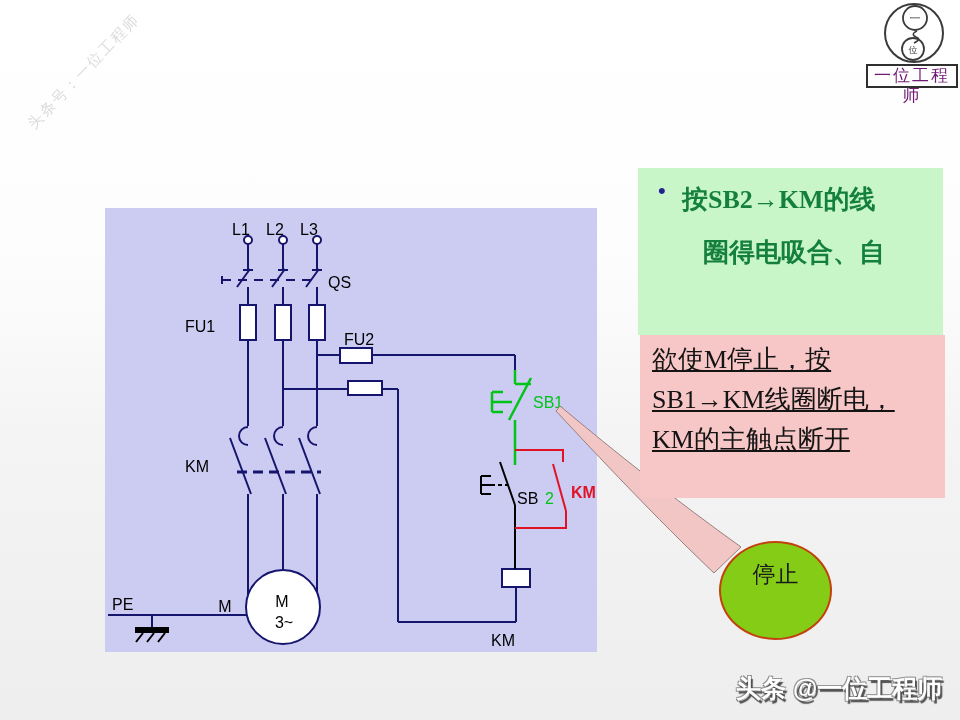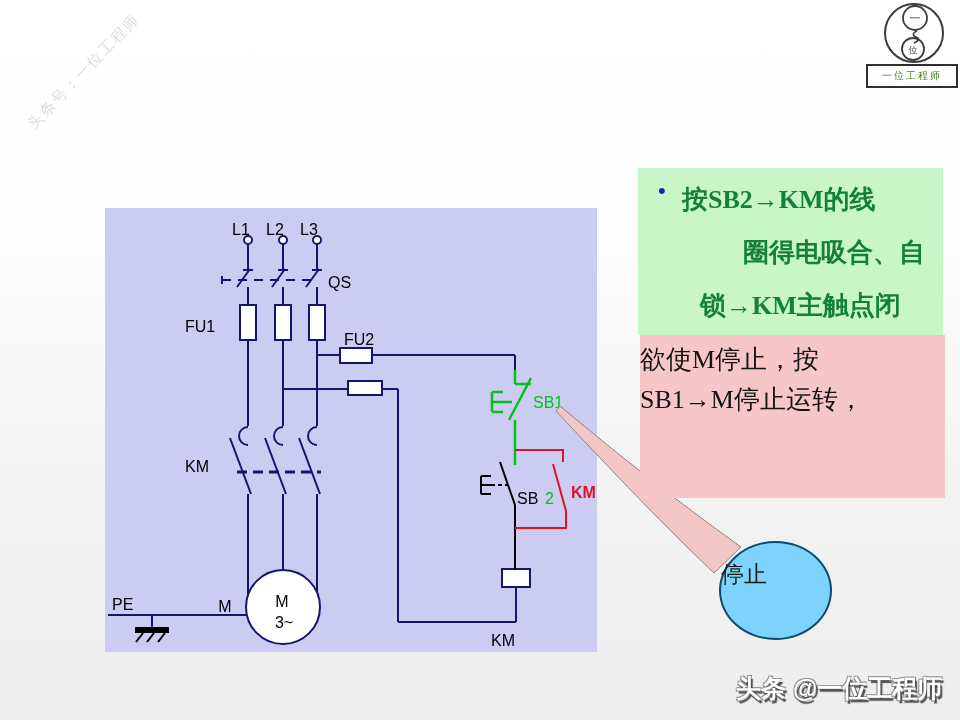--- a/index.html
+++ b/index.html
@@ -11,48 +11,48 @@
   .abs{position:absolute;}
   
   #watermark{
     left:24px;top:120px;transform:rotate(-46deg);transform-origin:0 0;
     color:#dbdbdb;font-size:15px;letter-spacing:2px;white-space:nowrap;
     font-family:"Liberation Serif","DejaVu Serif",serif;
   }
   
   #logo-box{
     left:866px;top:64px;width:88px;height:20px;border:2px solid #2f2f2f;background:#fefefe;
-    text-align:center;font-size:10px;line-height:20px;color:#4d7c0f;letter-spacing:2px;
+    text-align:center;font-size:17px;line-height:20px;color:#701a75;letter-spacing:2px;
     font-family:"Liberation Serif","DejaVu Serif",serif;
   }
   
   #green-box{
     left:638px;top:168px;width:305px;height:167px;background:#c9f6c9;z-index:2;
   }
   #green-box .bullet{position:absolute;left:20px;top:10px;font-size:22px;color:#222293;}
   #green-box .line{
     font-family:"Liberation Serif","DejaVu Serif",serif;font-weight:bold;
     color:#15803d;font-size:26px;line-height:53px;white-space:nowrap;
   }
   #green-box .l0{padding-left:44px;padding-top:5px;}
-  #green-box .l1{padding-left:65px;margin-left:40px;}
+  #green-box .l1{padding-left:65px;}
   #green-box .l2{padding-left:62px;}
   #pink-box{
     left:640px;top:335px;width:305px;height:163px;background:#f7c6c6;z-index:3;
   }
   #pink-box .line{
     font-family:"Liberation Serif","DejaVu Serif",serif;color:#141414;
-    font-size:26px;line-height:40px;white-space:nowrap;
+    font-size:26px;line-height:40px;padding-left:12px;white-space:nowrap;text-decoration:underline;
   }
   #pink-box .l0{padding-top:5px;}
   
   #callout{
     left:719px;top:541px;width:113px;height:99px;border-radius:50%;
-    background:#7dd3fc;border:2px solid #0c4a6e;z-index:4;box-sizing:border-box;
-    text-align:left;
+    background:#84cc16;border:2px solid #c2410c;z-index:4;box-sizing:border-box;
+    text-align:center;
   }
   #callout .line{
     font-family:"Liberation Serif","DejaVu Serif",serif;color:#1a1a1a;
     font-size:23px;line-height:30px;
   }
   #callout .l0{padding-top:17px;}
   
   #footer{
     left:736px;top:672px;font-size:25px;font-weight:bold;color:#ffffff;white-space:nowrap;
     text-shadow:2px 3px 1px #4f4f4f,-1px -1px 0 #9a9a9a,1px -1px 0 #8a8a8a,-1px 1px 0 #8a8a8a;
@@ -166,25 +166,25 @@
 </svg>
 
 <svg class="abs" id="wedge-layer" width="960" height="720" viewBox="0 0 960 720">
   <path d="M560,406 C615,452 678,502 741,547 L714,573 C655,517 598,456 556,411 Z" fill="#f3c6c6" stroke="#97807f" stroke-width="1"></path>
 </svg>
 
 <div class="abs" id="green-box">
   <span class="bullet">•</span>
   <div class="line l0">按SB2→KM的线</div>
   <div class="line l1">圈得电吸合、自</div>
-  <div class="line l2">锁→KM主触点闭</div>
 </div>
 
 <div class="abs" id="pink-box">
   <div class="line l0">欲使M停止，按</div>
-  <div class="line">SB1→M停止运转，</div>
+  <div class="line">SB1→KM线圈断电，</div>
+  <div class="line">KM的主触点断开</div>
 </div>
 
 <div class="abs" id="callout">
   <div class="line l0">停止</div>
 </div>
 
 <div class="abs" id="footer">头条 @一位工程师</div>
 
 </body></html>

